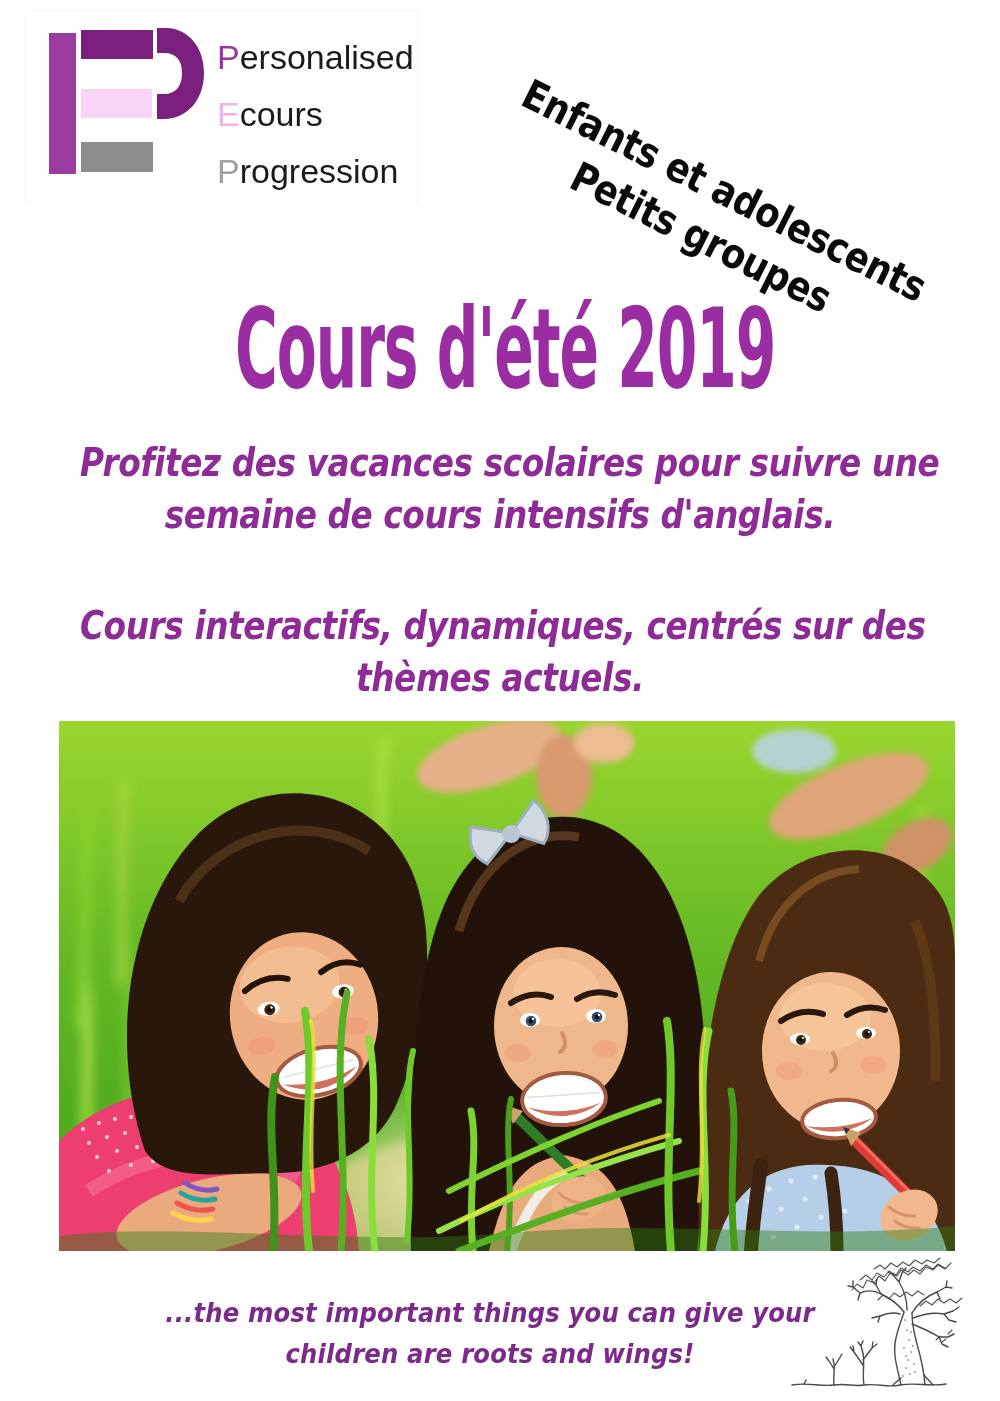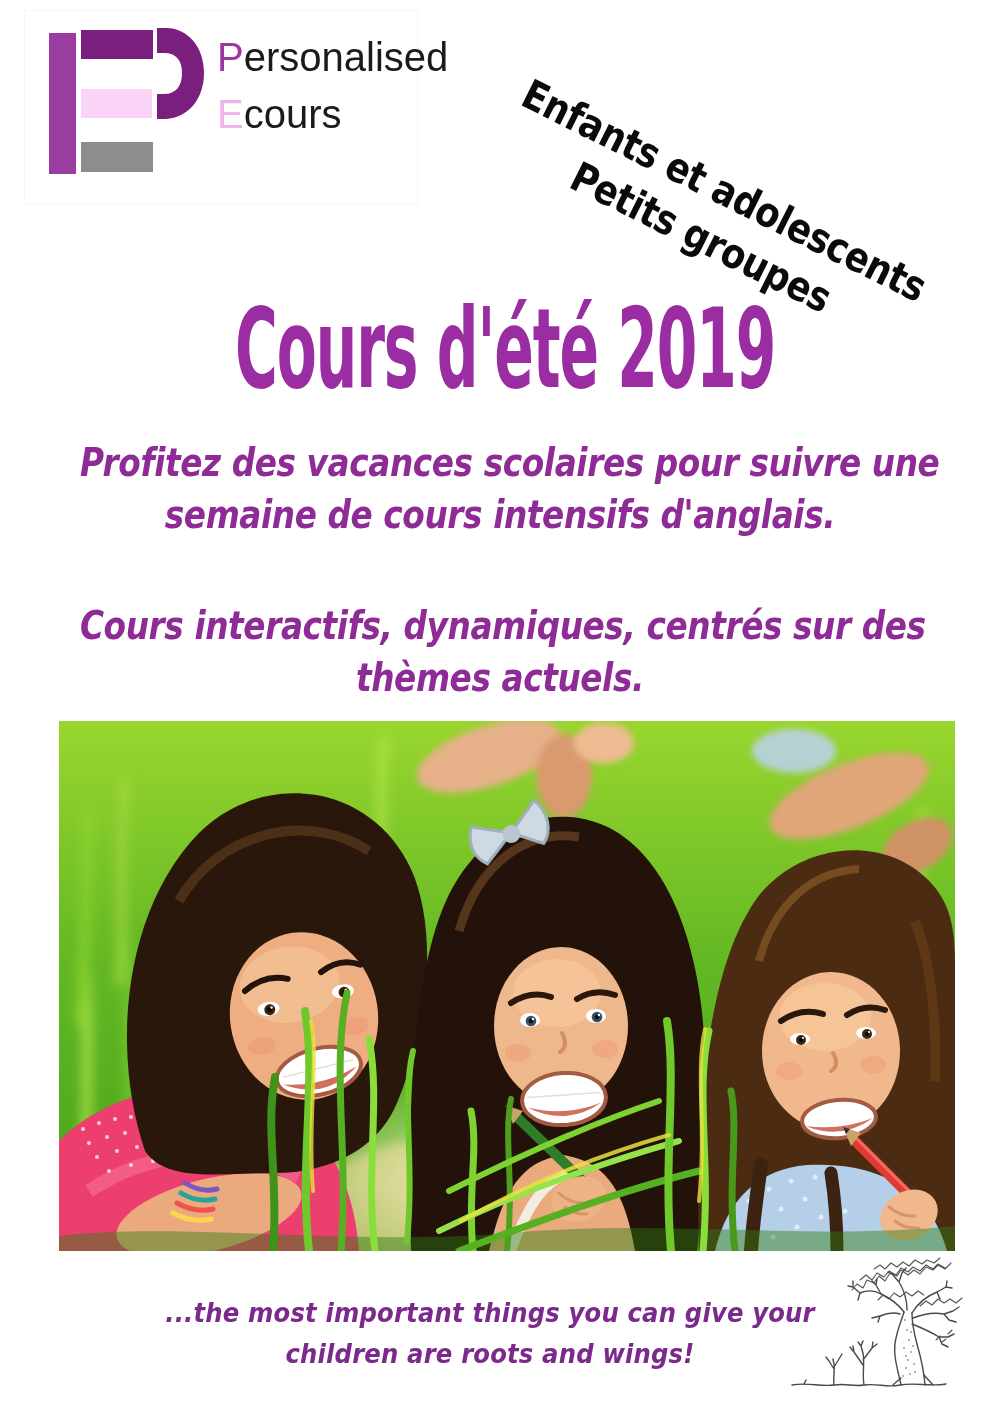--- a/index.html
+++ b/index.html
@@ -3,21 +3,21 @@
 <meta charset="utf-8">
 <style>
   html,body{margin:0;padding:0;background:#ffffff;}
   .page{
     position:relative;width:1000px;height:1401px;background:#ffffff;overflow:hidden;
     font-family:"DejaVu Sans","Liberation Sans",sans-serif;
   }
   
   .logo-box{position:absolute;left:24px;top:10px;width:392px;height:192px;background:#fff;border:1px solid #f6f6f6;}
   .logo-mark{position:absolute;left:22px;top:17px;width:158px;height:148px;}
-  .logo-text{position:absolute;left:192px;top:18px;line-height:57px;font-size:40px;
+  .logo-text{position:absolute;left:192px;top:18px;line-height:57px;font-size:34px;
     font-family:"Liberation Sans","DejaVu Sans",sans-serif;color:#1b1b1b;white-space:nowrap;}
   .logo-text .ini{font-weight:normal;}
   .ini-p1{color:#9a35a2;}
   .ini-e{color:#efb3e9;}
   .ini-p2{color:#a0a0a0;}
   
   .banner{
     position:absolute;left:528px;top:64px;width:540px;text-align:center;
     transform:rotate(26.5deg) scaleX(.86);transform-origin:0 0;
     font-size:41px;line-height:52px;font-weight:bold;color:#0a0a0a;letter-spacing:-.5px;white-space:nowrap;
@@ -56,20 +56,21 @@
     <svg class="logo-mark" viewBox="0 0 158 148" aria-hidden="true">
       <rect x="2" y="5" width="27" height="141" fill="#9a3ca0"></rect>
       <rect x="34" y="2" width="72" height="29" fill="#7b1f7f"></rect>
       <path d="M110,0 L119,0 C141,0 157,19 157,45 C157,71 141,90 119,91 L110,91 L110,66 L117,66 C129,66 135,58 135,45 C135,32 129,25 117,25 L110,25 Z" fill="#7b1f7f"></path>
       <rect x="34" y="61" width="71" height="29" fill="#f9d4f7"></rect>
       <rect x="34" y="114" width="72" height="30" fill="#8d8d8d"></rect>
     </svg>
     <div class="logo-text">
       <div><span class="ini ini-p1">P</span><span>ersonalised</span></div>
       <div><span class="ini ini-e">E</span><span>cours</span></div>
+      <div><span class="ini ini-p2">P</span><span>rogression</span></div>
     </div>
   </div>
 
   <div class="banner">
     <div>Enfants et adolescents</div>
     <div>Petits groupes</div>
   </div>
 
   <div class="title">Cours d'été 2019</div>
 

